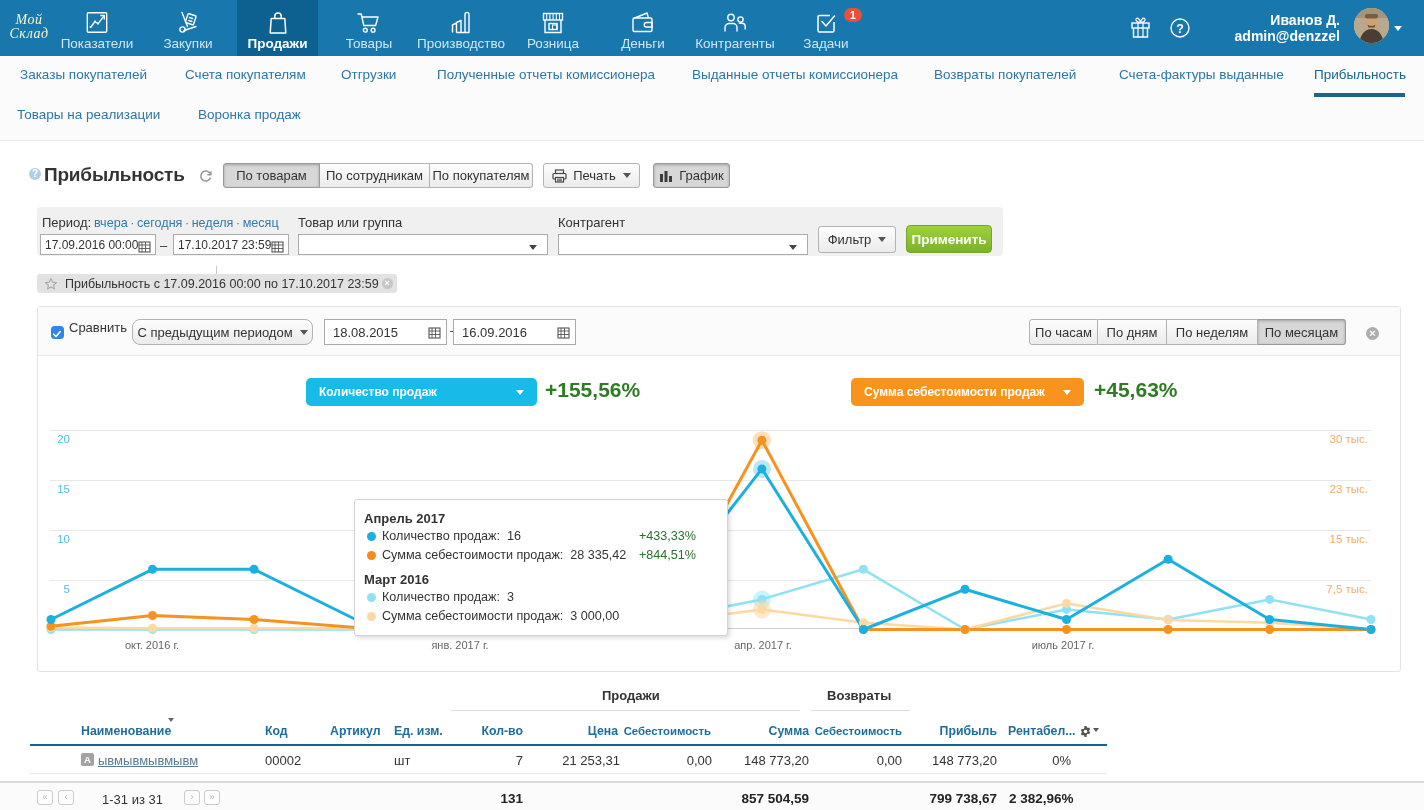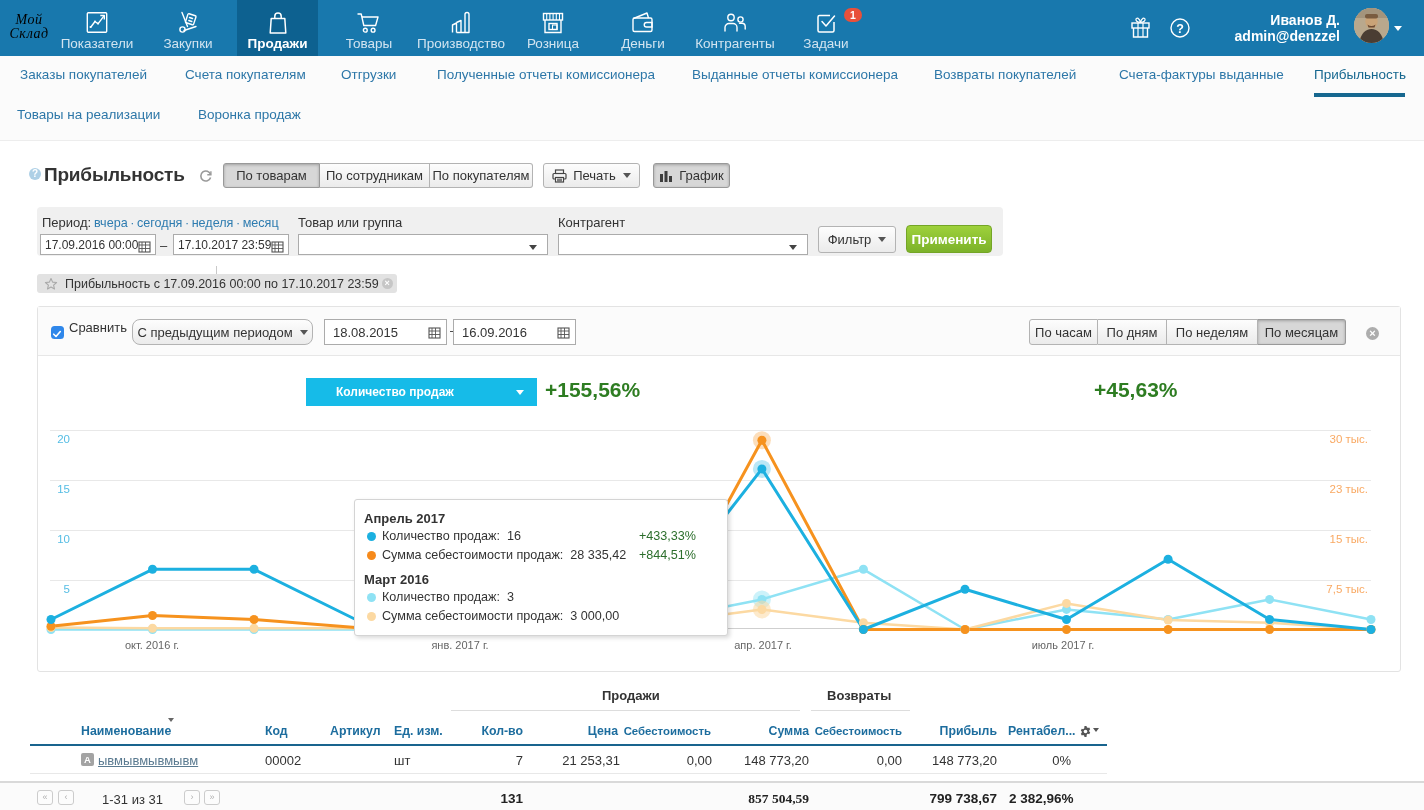--- a/index.html
+++ b/index.html
@@ -7,21 +7,21 @@
 html,body { width:1424px; height:810px; overflow:hidden; background:#fff;
   font-family:"Liberation Sans", sans-serif; }
 .abs { position:absolute; }
 
 #nav { position:absolute; left:0; top:0; width:1424px; height:56px; background:#1878ad; }
 #nav .item { position:absolute; top:0; height:56px; text-align:center; color:#d2e4f0; }
 #nav .item .lbl { position:absolute; left:0; right:0; top:36px; font-size:13.5px; }
 #nav .item.active { background:#0d6190; color:#fff; }
 #nav .item.active .lbl { font-weight:bold; }
 #nav .item svg { position:absolute; top:10px; left:50%; transform:translateX(-50%); }
-#logo { position:absolute; left:7px; top:13px; width:44px; color:#000000;
+#logo { position:absolute; left:7px; top:13px; width:44px; color:#fef9c3;
   font-size:14px; font-style:italic; line-height:13.5px; text-align:center;
   font-family:"Liberation Serif", serif; letter-spacing:0.5px; }
 .badge { position:absolute; background:#e8503a; color:#fff; border-radius:9px;
   font-size:11px; font-weight:bold; text-align:center; }
 #userName { position:absolute; right:84px; top:12px; text-align:right; color:#fff;
   font-size:14px; font-weight:bold; line-height:16px; }
 #avatar { position:absolute; left:1354px; top:8px; width:35px; height:35px; border-radius:50%;
   overflow:hidden; background:#c9bfa8; }
 
 #subnav { position:absolute; left:0; top:56px; width:1424px; height:85px; background:#fbfbfb;
@@ -49,22 +49,22 @@
 .darr { position:absolute; width:0; height:0; border-left:4.5px solid transparent;
   border-right:4.5px solid transparent; border-top:5.5px solid #444; }
 #tag { position:absolute; left:37px; top:274px; height:19px; background:#e2e2e2;
   border-radius:3px; font-size:12.5px; color:#333; padding:0 18px 0 28px;
   display:flex; align-items:center; }
 
 #cpanel { position:absolute; left:37px; top:306px; width:1364px; height:366px;
   border:1px solid #e3e3e3; border-radius:3px; background:#fff; }
 #cmpbar { position:absolute; left:0; top:0; width:1362px; height:49px; background:#fbfbfb;
   border-bottom:1px solid #e7e7e7; }
-.lgbtn { position:absolute; top:71px; height:28px; border-radius:0; color:#fff;
-  font-size:12px; font-weight:bold; display:flex; align-items:center; padding-left:30px; }
+.lgbtn { position:absolute; top:71px; height:28px; border-radius:5px; color:#fff;
+  font-size:12px; font-weight:bold; display:flex; align-items:center; padding-left:13px; }
 .pct { position:absolute; top:71px; font-size:21px; font-weight:bold; color:#2e7d22; }
 
 #tip { position:absolute; left:354px; top:499px; width:374px; height:137px; background:#fff;
   border:1px solid #d4d4d4; border-radius:3px; box-shadow:2px 2px 4px rgba(0,0,0,.15);
   font-size:12.6px; color:#333; z-index:5; }
 #tip .hd { position:absolute; left:9px; font-weight:bold; font-size:13px; }
 #tip .dot { position:absolute; left:12px; width:9px; height:9px; border-radius:50%; }
 #tip .tx { position:absolute; left:27px; white-space:nowrap; }
 #tip .gr { position:absolute; left:284px; color:#2c6e2c; }
 
@@ -281,20 +281,22 @@
     </div>
     <div class="btn seg first" style="left:991px;top:12px;width:69px;height:26px;">По часам</div>
     <div class="btn seg" style="left:1060px;top:12px;width:69px;height:26px;">По дням</div>
     <div class="btn seg" style="left:1129px;top:12px;width:91px;height:26px;">По неделям</div>
     <div class="btn seg last pressed" style="left:1220px;top:12px;width:88px;height:26px;">По месяцам</div>
     <div class="abs" style="left:1328px;top:20px;width:13px;height:13px;border-radius:50%;background:#adadad;color:#fff;font-size:11px;line-height:13px;text-align:center;font-weight:bold;">×</div>
   </div>
   <div class="lgbtn" style="left:268px;width:231px;background:#16bbe8;">Количество продаж
     <span class="caret" style="border-top-color:#fff;position:absolute;right:13px;top:12px;"></span></div>
   <span class="pct" style="left:507px;">+155,56%</span>
+  <div class="lgbtn" style="left:813px;width:233px;background:#f8941c;">Сумма себестоимости продаж
+    <span class="caret" style="border-top-color:#fff;position:absolute;right:13px;top:12px;"></span></div>
   <span class="pct" style="left:1056px;">+45,63%</span>
 </div>
 <svg class="abs" style="left:37px;top:410px;z-index:2;" width="1364" height="262" viewBox="0 0 1364 262" font-family="Liberation Sans, sans-serif">
   <g stroke="#e8e8e8" stroke-width="1">
     <path d="M13 20.5 H1334"></path>
       <path d="M13 70.5 H1334"></path>
       <path d="M13 120.5 H1334"></path>
       <path d="M13 170.5 H1334"></path>
   </g>
   <path d="M13 218.5 H1334" stroke="#cfcfcf" stroke-width="1"></path>
@@ -426,16 +428,16 @@
   <div class="abs" style="left:30px;top:93px;width:1077px;height:1px;background:#e8e8e8;"></div>
 </div>
 
 <div id="botbar">
   <div class="pgbtn" style="left:37px;">«</div>
   <div class="pgbtn" style="left:58px;">‹</div>
   <span class="td" style="left:102px;top:9px;">1-31 из 31</span>
   <div class="pgbtn" style="left:184px;">›</div>
   <div class="pgbtn" style="left:204px;">»</div>
   <span class="tot" style="left:443px;width:80px;text-align:right;">131</span>
-  <span class="tot" style="left:729px;width:80px;text-align:right;font-family:Liberation Serif, serif;">857 504,59</span>
+  <span class="tot" style="left:729px;width:80px;text-align:right;">857 504,59</span>
   <span class="tot" style="left:917px;width:80px;text-align:right;">799 738,67</span>
   <span class="tot" style="left:1009px;">2 382,96%</span>
 </div>
 
 </body></html>

